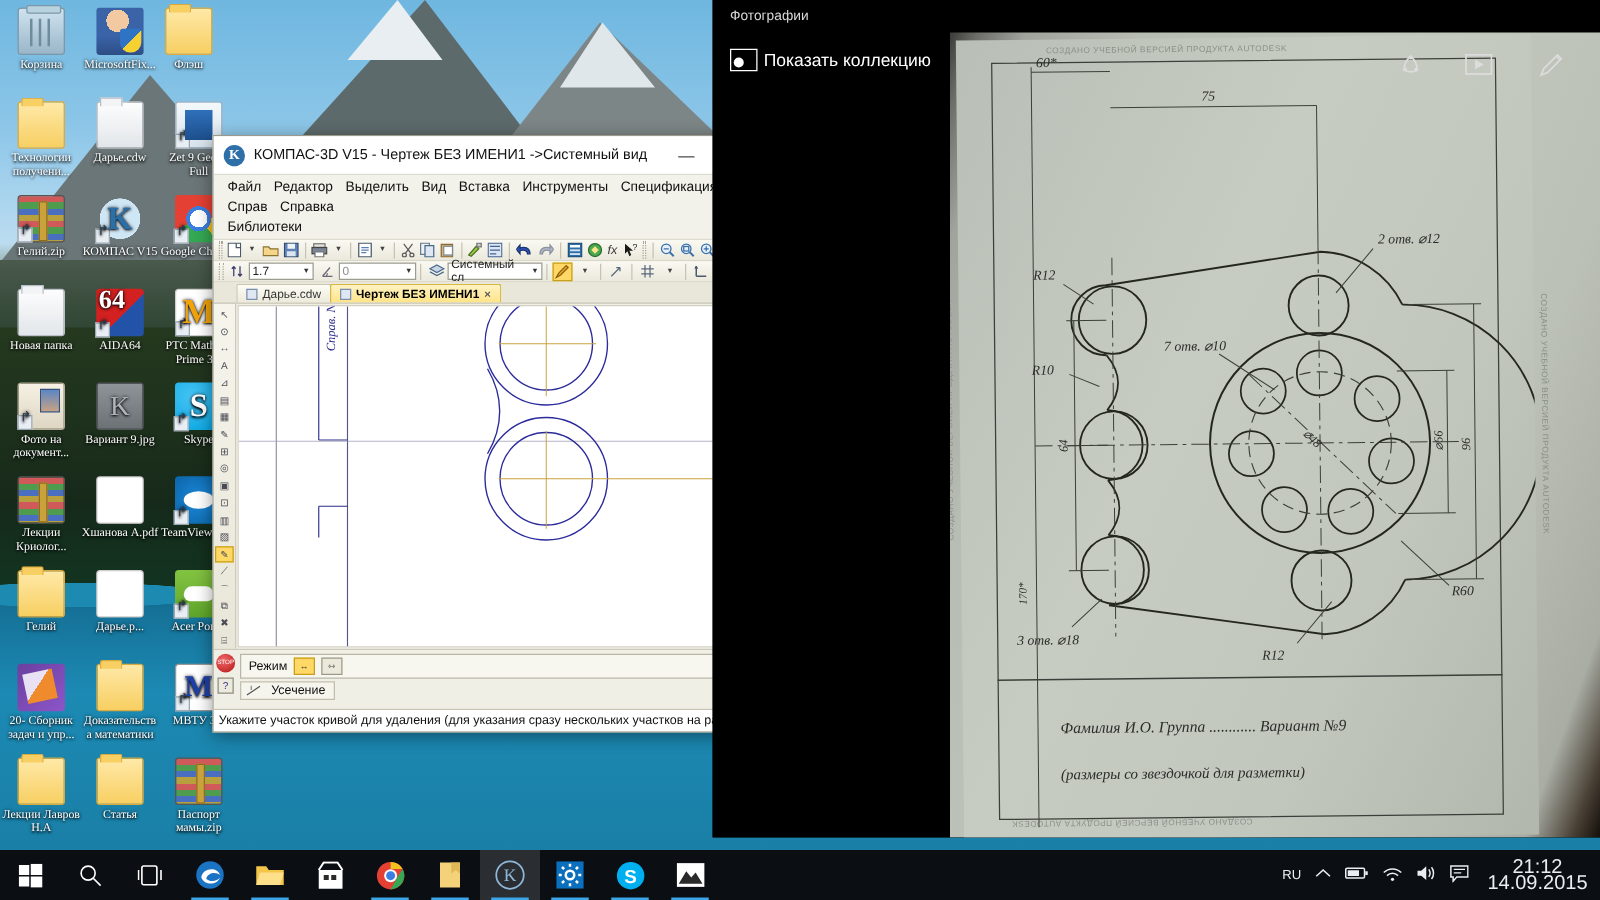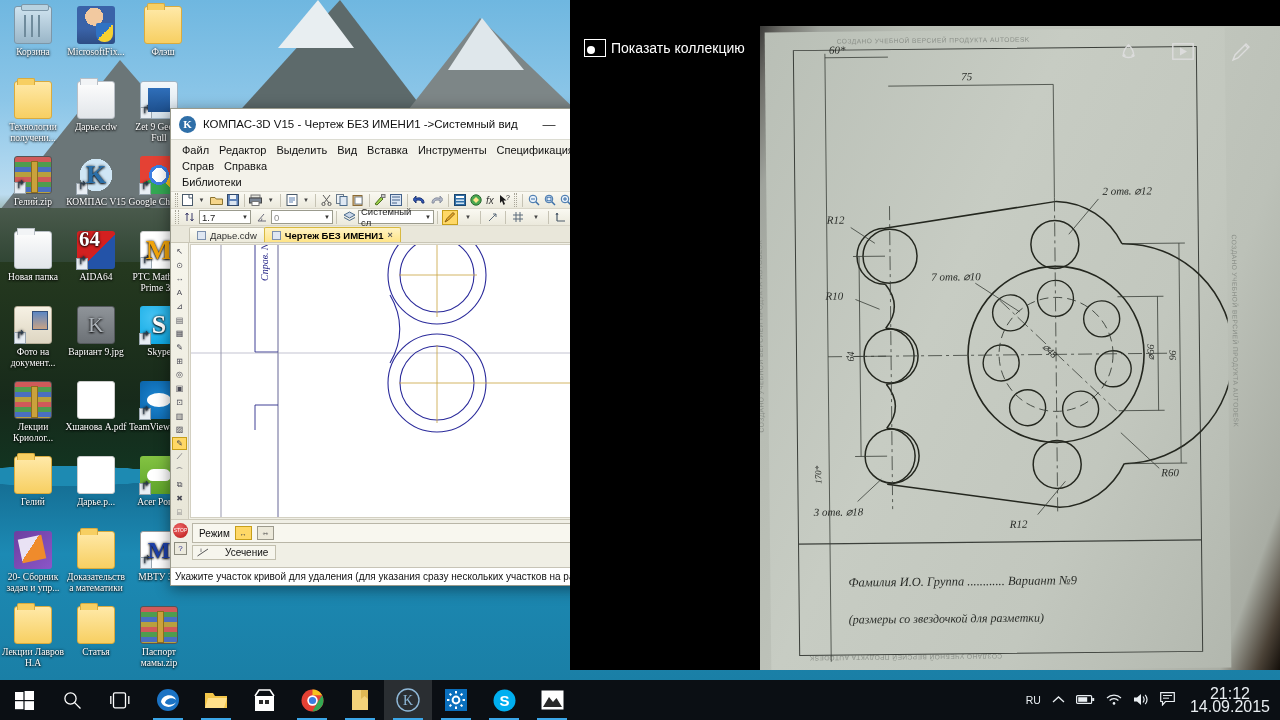--- a/index.html
+++ b/index.html
@@ -218,21 +218,21 @@
               background:radial-gradient(circle at 40% 35%,#f06a6a,#b61212);
               color:#fff; font-size:5px; text-align:center; line-height:15px; }
   .help-btn { width:13px; height:13px; border:1px solid #8d8d80; background:#eceadd;
               font-size:8px; text-align:center; line-height:12px; color:#33348c; margin-top:2px; }
   .mode-bar { flex:1; }
   .mode-row { border:1px solid #b9b6a7; background:#f8f7ef; height:20px; display:flex;
               align-items:center; padding:0 6px; gap:5px; font-size:10px; }
   .mode-row .sw { width:17px; height:14px; border:1px solid #9c9a8c; background:#ece9da;
                   font-size:7px; text-align:center; line-height:13px; color:#444; }
   .mode-row .sw.on { background:#ffd866; border-color:#c79f1a; }
-  .usech { margin-top:2px; display:inline-flex; align-items:center; gap:16px;
+  .usech { margin-top:2px; display:inline-flex; align-items:center; gap:8px;
            border:1px solid #c2bfae; background:#f6f5ed; padding:1px 7px 1px 4px; font-size:10px; }
   #k-statusbar {
     height:18px; background:#ffffff; border-top:1px solid #c7c4b6; display:flex; align-items:center;
     padding:0 4px; font-size:10px; color:#111; flex:0 0 auto; overflow:hidden; white-space:nowrap;
   }
 
   
   #photos {
     position:absolute; left:570px; top:0; width:710px; height:670px;
     background:#000; color:#fff; overflow:hidden;
@@ -304,21 +304,21 @@
 
 <div id="icon-grid">
     <div class="dicon" style="left: 2px; top: 2px;">
       <span class="glyph ic-trash"></span>
       <span class="lbl">Корзина</span>
     </div>
     <div class="dicon" style="left: 65px; top: 2px;">
       <span class="glyph ic-fixit"></span>
       <span class="lbl">MicrosoftFix...</span>
     </div>
-    <div class="dicon" style="left: 132px; top: 2px;">
+    <div class="dicon" style="left: 120px; top: 2px;">
       <span class="glyph ic-folder"></span>
       <span class="lbl">Флэш</span>
     </div>
     <div class="dicon" style="left: 2px; top: 77px;">
       <span class="glyph ic-folder"></span>
       <span class="lbl">Технологии получени...</span>
     </div>
     <div class="dicon" style="left: 65px; top: 77px;">
       <span class="glyph ic-folder-white"></span>
       <span class="lbl">Дарье.cdw</span>
@@ -770,20 +770,21 @@
       </div>
     </div>
   </div>
 
   <div id="k-statusbar">
     <span>Укажите участок кривой для удаления (для указания сразу нескольких участков на разных кр</span>
   </div>
 </div>
 
 <div id="photos">
+  <div id="ph-title">Фотографии</div>
 
   <div id="photo-frame">
     <div id="paper">
       <div class="wm wm-top">СОЗДАНО УЧЕБНОЙ ВЕРСИЕЙ ПРОДУКТА AUTODESK</div>
       <div class="wm wm-bot">СОЗДАНО УЧЕБНОЙ ВЕРСИЕЙ ПРОДУКТА AUTODESK</div>
       <div class="wm wm-left">СОЗДАНО УЧЕБНОЙ ВЕРСИЕЙ ПРОДУКТА AUTODESK</div>
       <div class="wm wm-right">СОЗДАНО УЧЕБНОЙ ВЕРСИЕЙ ПРОДУКТА AUTODESK</div>
 
       <div class="frameline" style="left:28px;top:18px;width:404px;height:606px;"></div>
 

